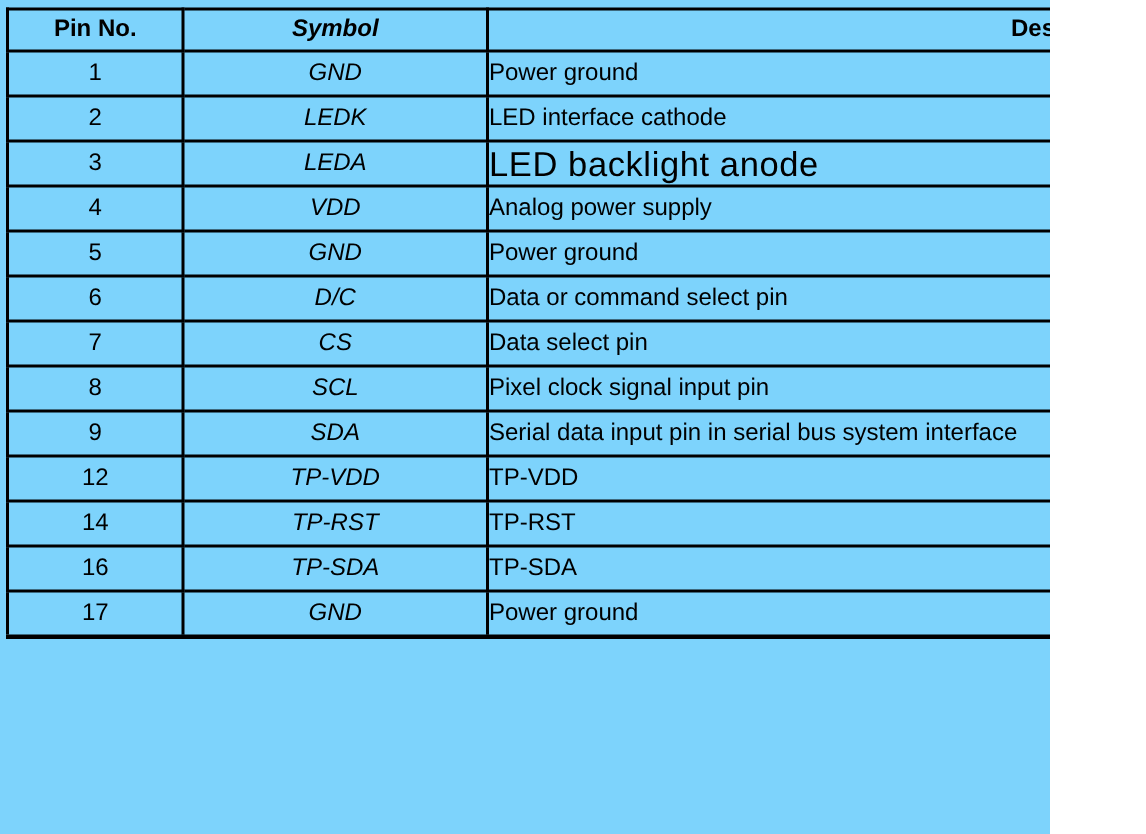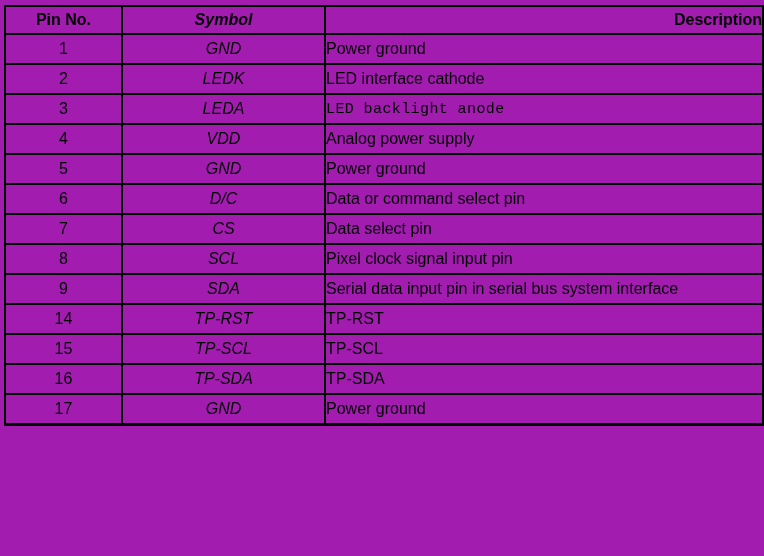--- a/index.html
+++ b/index.html
@@ -2,23 +2,23 @@
 <html><head>
 <meta charset="utf-8">
 <style>
   html, body {
     margin: 0;
     padding: 0;
     background: #ffffff;
   }
   .page {
     position: relative;
-    width: 764px;
+    width: 700px;
     height: 556px;
-    background: #a21caf;
+    background: #7dd3fc;
     font-family: "Liberation Sans", sans-serif;
     color: #000000;
     overflow: hidden;
   }
   table.pin-table {
     position: absolute;
     left: 4px;
     top: 5px;
     width: 752px;
     border-collapse: collapse;
@@ -42,22 +42,22 @@
   }
   .pin-table td {
     height: 28px;
     font-size: 16px;
     font-weight: normal;
   }
   .col-pin    { width: 115px; text-align: center; }
   .col-symbol { width: 201px; text-align: center; font-style: italic; }
   .col-desc   { width: 436px; text-align: left; padding-left: 7px; }
   td.col-desc.serif {
-    font-family: Liberation Mono, monospace;
-    font-size: 15px;
+    font-family: Liberation Sans, sans-serif;
+    font-size: 23px;
     letter-spacing: 0.4px;
   }
 </style>
 </head>
 <body>
 
 <div class="page">
   <table class="pin-table">
     <thead>
       <tr>
@@ -106,28 +106,28 @@
           <td class="col-pin">8</td>
           <td class="col-symbol">SCL</td>
           <td class="col-desc">Pixel clock signal input pin</td>
         </tr>
         <tr>
           <td class="col-pin">9</td>
           <td class="col-symbol">SDA</td>
           <td class="col-desc">Serial data input pin in serial bus system interface</td>
         </tr>
         <tr>
+          <td class="col-pin">12</td>
+          <td class="col-symbol">TP-VDD</td>
+          <td class="col-desc">TP-VDD</td>
+        </tr>
+        <tr>
           <td class="col-pin">14</td>
           <td class="col-symbol">TP-RST</td>
           <td class="col-desc">TP-RST</td>
-        </tr>
-        <tr>
-          <td class="col-pin">15</td>
-          <td class="col-symbol">TP-SCL</td>
-          <td class="col-desc">TP-SCL</td>
         </tr>
         <tr>
           <td class="col-pin">16</td>
           <td class="col-symbol">TP-SDA</td>
           <td class="col-desc">TP-SDA</td>
         </tr>
         <tr>
           <td class="col-pin">17</td>
           <td class="col-symbol">GND</td>
           <td class="col-desc">Power ground</td>

